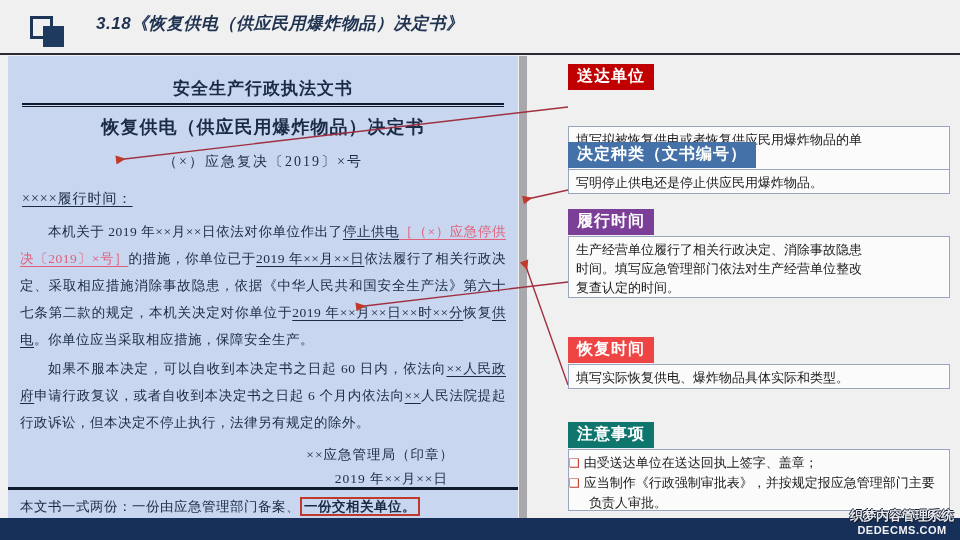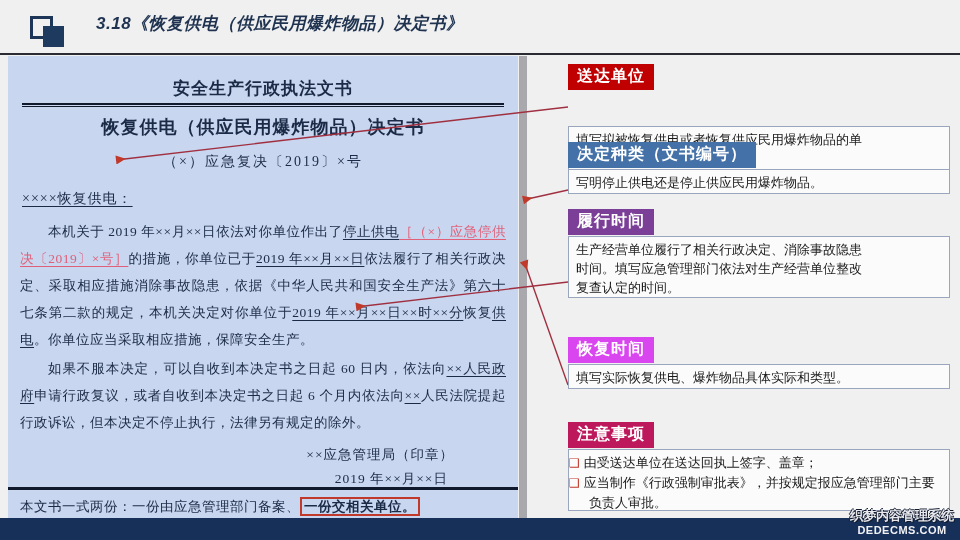--- a/index.html
+++ b/index.html
@@ -84,21 +84,21 @@
 
 <div id="doc">
   <div class="sheet">
 
     <div class="doc-h1">安全生产行政执法文书</div>
     <div class="rule-double"></div>
     <div class="doc-h2">恢复供电（供应民用爆炸物品）决定书</div>
     <div class="doc-no">（×）应急复决〔2019〕×号</div>
 
     <div>
-      <span class="doc-addr">××××恢复供电：</span>
+      <span class="doc-addr">××××履行时间：</span>
     </div>
 
     <p class="doc-p ind"><span>本机关于 2019 年××月××日依法对你单位作出了</span><span class="u">停止供电</span><span class="u red">［（×）应急停供决〔2019〕×号］</span><span>的措施，你单位已于</span><span class="u">2019 年××月××日</span><span>依法履行了相关行政决定、采取相应措施消除事故隐患，依据《中华人民共和国安全生产法》第六十七条第二款的规定，本机关决定对你单位于</span><span class="u">2019 年××月××日××时××分</span><span>恢复</span><span class="u">供电</span><span>。你单位应当采取相应措施，保障安全生产。</span></p>
 
     <p class="doc-p ind"><span>如果不服本决定，可以自收到本决定书之日起 60 日内，依法向</span><span class="u">××人民政府</span><span>申请行政复议，或者自收到本决定书之日起 6 个月内依法向</span><span class="u">××</span><span>人民法院提起行政诉讼，但本决定不停止执行，法律另有规定的除外。</span></p>
 
     <div class="sign">××应急管理局（印章）</div>
     <div class="sign2">2019 年××月××日</div>
   </div>
 
@@ -131,26 +131,26 @@
   <span class="ln">写明停止供电还是停止供应民用爆炸物品。</span>
 </div>
 
 <div class="tag" style="left:568px;top:209px;background:#7b3f98;">履行时间</div>
 <div class="abox" style="left:568px;top:236px;width:382px;height:62px;">
   <span class="ln">生产经营单位履行了相关行政决定、消除事故隐患</span>
   <span class="ln">时间。填写应急管理部门依法对生产经营单位整改</span>
   <span class="ln">复查认定的时间。</span>
 </div>
 
-<div class="tag" style="left:568px;top:337px;background:#d946ef;">恢复时间</div>
+<div class="tag" style="left:568px;top:337px;background:#ef4444;">恢复时间</div>
 <div class="abox" style="left:568px;top:364px;width:382px;height:25px;">
   <span class="ln">填写实际恢复供电、爆炸物品具体实际和类型。</span>
 </div>
 
-<div class="tag" style="left:568px;top:422px;background:#be185d;">注意事项</div>
+<div class="tag" style="left:568px;top:422px;background:#0f766e;">注意事项</div>
 <div class="abox" style="left:568px;top:449px;width:382px;height:62px;padding-left:12px;">
   <span class="bul"><span class="chk">❑</span><span>由受送达单位在送达回执上签字、盖章；</span></span>
   <span class="bul"><span class="chk">❑</span><span>应当制作《行政强制审批表》，并按规定报应急管理部门主要负责人审批。</span></span>
 </div>
 
 <div id="footbar"></div>
 <div id="watermark">
   <div id="wm1">织梦内容管理系统</div>
   <div id="wm2">DEDECMS.COM</div>
 </div>

